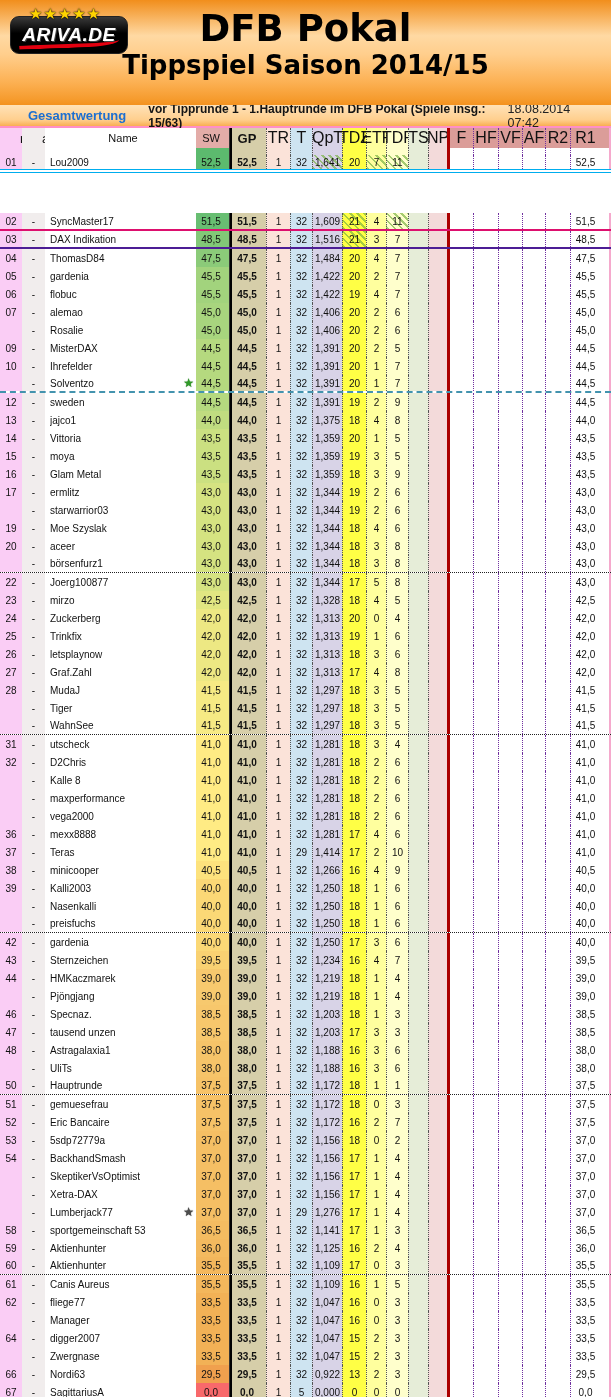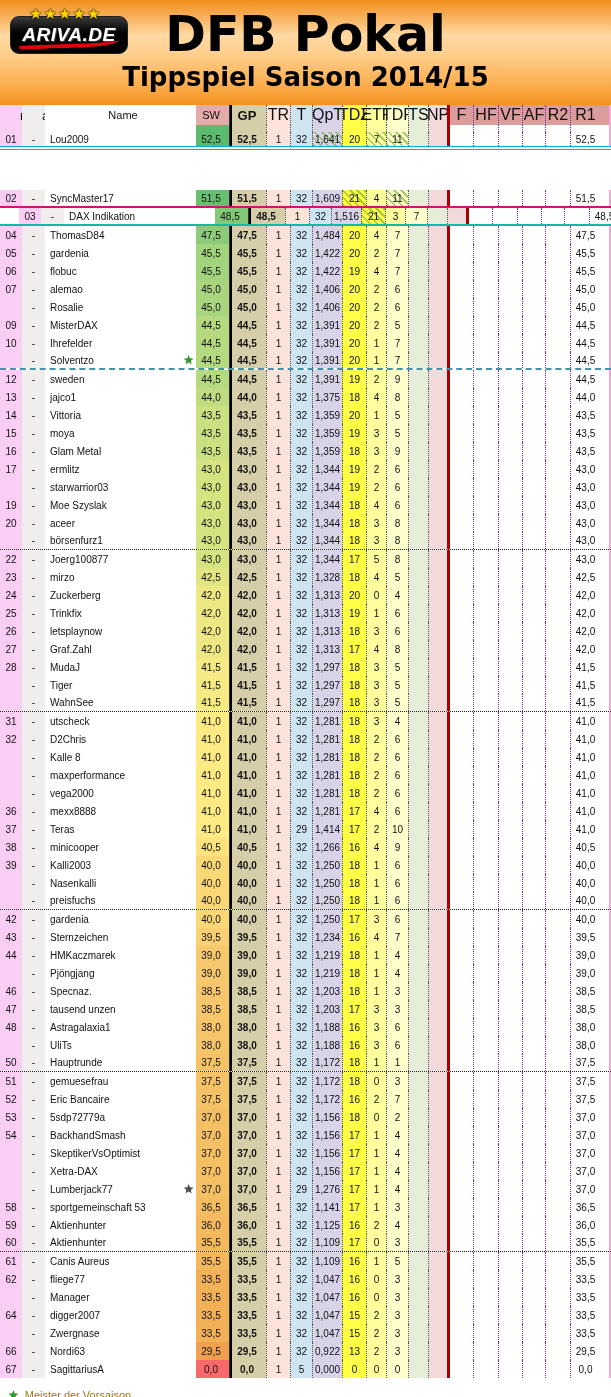--- a/index.html
+++ b/index.html
@@ -15,21 +15,21 @@
   .logo{ position:absolute; left:10px; top:16px; width:118px; height:38px;
     background:linear-gradient(180deg,#3a3a3a,#000 45%,#000);
     border-radius:9px; border:1px solid #222;
     display:flex; align-items:center; justify-content:center; }
   .logo-stars{ position:absolute; top:-12px; left:18px; font-size:15px; letter-spacing:1px;
     color:#FFD400; text-shadow:0 0 1px #000, 0 0 2px #000; }
   .logo-text{ color:#fff; font-style:italic; font-weight:bold; font-size:19px; letter-spacing:.5px;
     text-shadow:1px 1px 0 #444; z-index:2; }
   .logo-swoosh{ position:absolute; left:8px; right:8px; bottom:5px; height:10px;
     border-bottom:4px solid #E3000F; border-radius:0 0 60%/100% 60%; transform:rotate(-2deg); }
-  .title{ text-align:center; padding-top:10px; font-size:49px; font-weight:800; color:#000;
+  .title{ text-align:center; padding-top:10px; font-size:37px; font-weight:800; color:#000;
     letter-spacing:0px; line-height:1; font-family:"DejaVu Sans","Liberation Sans",sans-serif; }
   .subtitle{ text-align:center; font-size:26px; font-weight:800; color:#000; margin-top:3px;
     font-family:"DejaVu Sans","Liberation Sans",sans-serif; }
 
   
   .infobar{ height:23px; display:flex; align-items:center;
     background:linear-gradient(180deg,#FFE2B8 0%,#FFCF8E 70%,#F9AE52 100%);
     border-bottom:2px solid #FF8FC7; font-size:12px; }
   .view-link{ margin-left:28px; color:#1D6FD1; font-weight:bold; font-size:13px; text-decoration:none; cursor:pointer; }
   .round-info{ margin-left:22px; color:#141414; font-weight:bold; font-size:12px; }
@@ -70,21 +70,21 @@
   .c-hf,.c-vf,.c-af,.c-r2,.c-r1{ border-left:1px dotted #7030A0; background:#fff; }
   .c-r1{ justify-content:flex-end; padding-right:9px; border-right:2px solid #F5A9CD; }
   .best{ background-image:repeating-linear-gradient(45deg, rgba(118,176,65,.65) 0 2px, rgba(0,0,0,0) 2px 5px); }
 
   .spacer{ height:7px; }
   .spacer .cell{ font-size:0; }
 
   
   .sep-cyan    { border-bottom:4px double #00ADEE; }
   .sep-magenta { border-bottom:2px solid #DD0F6E;margin-top:40px; }
-  .sep-darkred { border-bottom:2px solid #14b8a6;padding-left:19px; }
+  .sep-darkred { border-bottom:2px solid #4c1d95; }
   .sep-teal    { border-bottom:2px dashed #4393AE; }
   .sep-dotted  { border-bottom:1px dotted #222; }
 
   
   .legend{ padding:8px 0 6px 8px; background:#fff; }
   .legend-item{ display:flex; align-items:center; height:18px; font-size:11px; color:#9C7A00; }
   .legend-item .star{ margin-right:6px; }
 </style>
 </head>
 <body>
@@ -94,20 +94,25 @@
   <div class="banner">
     <div class="logo">
       <div class="logo-stars">★★★★★</div>
       <span class="logo-text">ARIVA.DE</span>
       <div class="logo-swoosh"></div>
     </div>
     <div class="title">DFB Pokal</div>
     <div class="subtitle">Tippspiel Saison 2014/15</div>
   </div>
 
+  <div class="infobar">
+    <a class="view-link">Gesamtwertung</a>
+    <span class="round-info">vor Tipprunde 1 - 1.Hauptrunde im DFB Pokal (Spiele insg.: 15/63)</span>
+    <span class="timestamp">18.08.2014 07:42</span>
+  </div>
 
   <div>
     <div class="grid-row thead" id="thead">
         <div class="cell c-neu">neu</div>
         <div class="cell c-alt">alt</div>
         <div class="cell c-name">Name</div>
         <div class="cell c-sw">SW</div>
         <div class="cell c-gp">GP</div>
         <div class="cell c-tr">TR</div>
         <div class="cell c-t">T</div>

